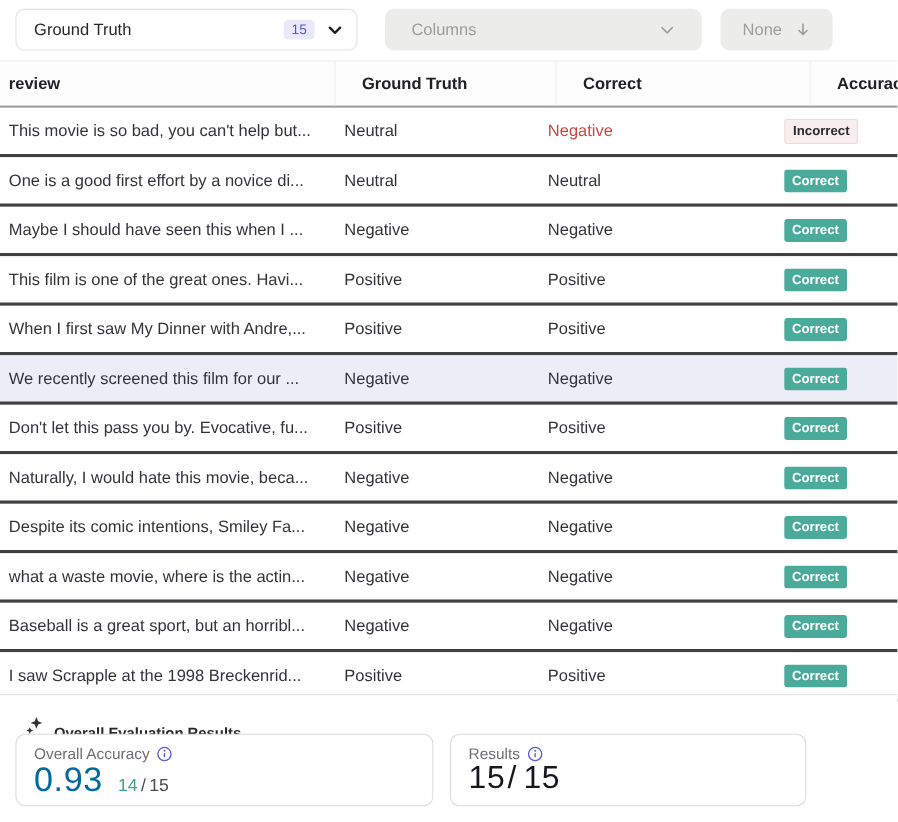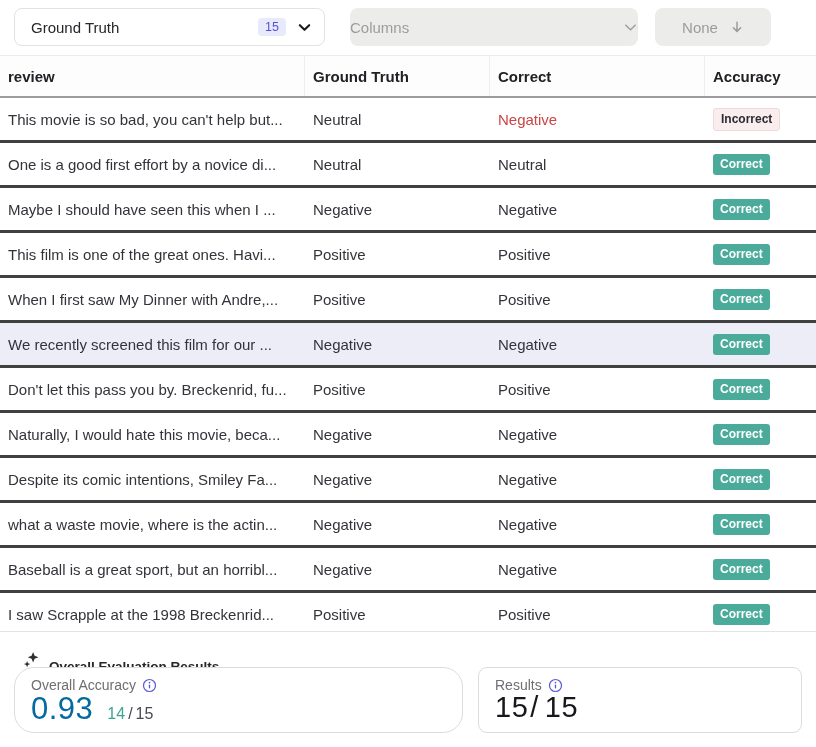--- a/index.html
+++ b/index.html
@@ -22,34 +22,34 @@
   .filter-label { flex:1; font-size:15px; color:#26262b; }
   .count-badge {
     background:#e9e9fc; color:#5454d4; font-size:12.5px;
     padding:2px 7px; border-radius:4px; margin-right:11px;
   }
   .chev-dark { color:#1c1c20; display:flex; }
   .chev-gray { color:#a0a09b; display:flex; margin-left:auto; }
   .columns-select {
     position:absolute; left:350px; top:8px; width:288px; height:38px;
     background:#ececea; border-radius:8px; display:flex; align-items:center;
-    padding:0 0; cursor:pointer;
+    padding:0 24px; cursor:pointer;
   }
   .columns-label { font-size:15px; color:#9d9d98; }
   .sort-button {
-    position:absolute; left:655px; top:8px; width:116px; height:38px;
+    position:absolute; left:655px; top:8px; width:102px; height:38px;
     background:#ececea; border-radius:8px; display:flex; align-items:center;
     justify-content:center; gap:12px; cursor:pointer;
   }
   .sort-label { font-size:15px; color:#9d9d98; }
   .arrow-down { color:#9d9d98; display:flex; }
 
   
   .grid-cols { display:grid; grid-template-columns:305px 185px 215px 1fr; }
-  .thead { height:42px; background:#fdfdfd; border-bottom:2px solid #9c9ca0; }
+  .thead { height:42px; background:#fdfdfd; border-bottom:2px solid #9c9ca0;gap:16px; }
   .th {
     font-size:15px; font-weight:700; color:#202025;
     display:flex; align-items:center; padding-left:8px;
     border-right:1px solid #efefef; height:100%;
   }
   .th:last-child { border-right:none; }
   .row { height:45px; align-items:center; border-bottom:3px solid #404040; background:#fff; cursor:pointer; }
   .row.highlight { background:#ededf8; }
   .cell {
     font-size:15px; color:#33333a; padding-left:8px;
@@ -69,21 +69,21 @@
     background:#fff; border-top:1px solid #e3e3e3;
   }
   .results-header { display:flex; align-items:center; gap:9px; padding:12px 0 0 22px; }
   .sparkles-icon { display:flex; color:#2e2e33; }
   .results-title { font-size:13.5px; font-weight:700; color:#26262b;margin-top:15px; }
   .cards { position:absolute; top:35px; left:14px; display:flex; gap:15px; }
   .card {
     background:#fff; border:1px solid #dcdcdc; border-radius:9px;
     height:66px; padding:9px 16px;
   }
-  .card-accuracy { width:449px;border-radius:20px; }
+  .card-accuracy { width:380px; }
   .card-outputs  { width:324px; }
   .card-label-row { display:flex; align-items:center; gap:6px; }
   .card-label { font-size:14px; color:#6e6e73; }
   .info-icon { display:flex; cursor:pointer; }
   .card-value-row { display:flex; align-items:baseline; margin-top:-2px; }
   .big-value { font-size:31px; color:#0369a1; letter-spacing:0.5px; }
   .fraction { font-size:16px; margin-left:14px; }
   .frac-num { color:#3fa392; }
   .frac-sep { color:#4a4a50; margin:0 3px; }
   .frac-den { color:#4a4a50; }
@@ -177,21 +177,21 @@
   <div class="row grid-cols highlight">
     <div class="cell">We recently screened this film for our ...</div>
     <div class="cell">Negative</div>
     <div class="cell">Negative</div>
     <div class="cell">
       <span class="badge badge-correct">Correct</span>
     </div>
   </div>
 
   <div class="row grid-cols">
-    <div class="cell">Don't let this pass you by. Breckenrid, fu...</div>
+    <div class="cell">Don't let this pass you by. Evocative, fu...</div>
     <div class="cell">Positive</div>
     <div class="cell">Positive</div>
     <div class="cell">
       <span class="badge badge-correct">Correct</span>
     </div>
   </div>
 
   <div class="row grid-cols">
     <div class="cell">Naturally, I would hate this movie, beca...</div>
     <div class="cell">Negative</div>

